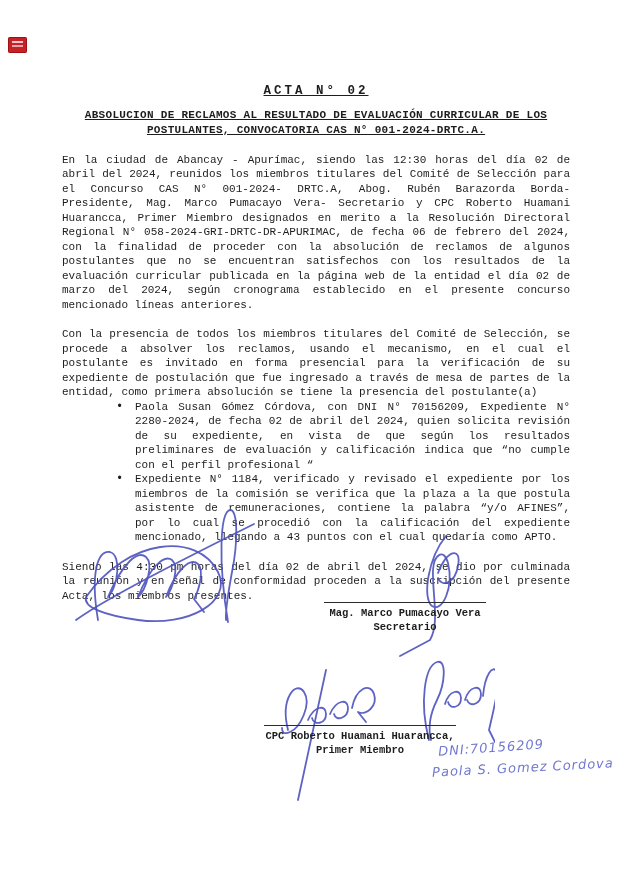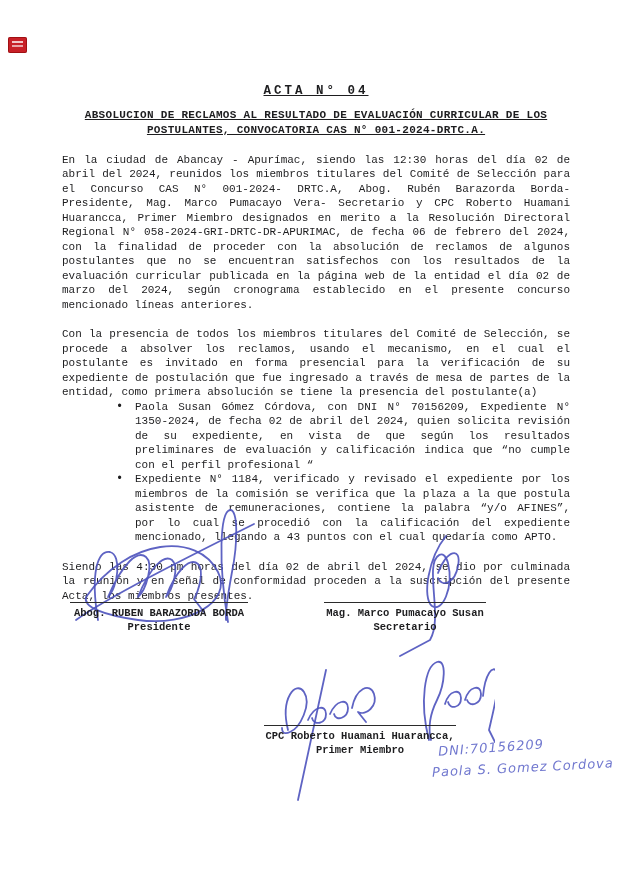--- a/index.html
+++ b/index.html
@@ -57,29 +57,29 @@
 </head>
 <body>
 
 <div class="page">
 
   <div class="stamp">
       <i></i>
     </div>
 
   <div class="doc">
-    <h1 class="title">ACTA N° 04</h1>
+    <h1 class="title">ACTA N° 02</h1>
     <h2 class="subtitle">ABSOLUCION DE RECLAMOS AL RESULTADO DE EVALUACIÓN CURRICULAR DE LOS POSTULANTES, CONVOCATORIA CAS N° 001-2024-DRTC.A.</h2>
 
     <p class="para"><span>En la ciudad de Abancay - Apurímac, siendo las 12:30 horas del día 02 de abril del 2024, reunidos los miembros titulares del Comité de Selección para el Concurso CAS N° 001-2024- </span><b>DRTC.A</b><span>, Abog. Rubén Barazorda Borda- </span><b>Presidente</b><span>, Mag. Marco Pumacayo Vera- </span><b>Secretario</b><span> y CPC Roberto Huamani Huarancca, </span><b>Primer Miembro</b><span> designados en merito a la Resolución Directoral Regional N° 058-2024-GRI-DRTC-DR-APURIMAC, de fecha 06 de febrero del 2024, con la finalidad de proceder con la absolución de reclamos de algunos postulantes que no se encuentran satisfechos con los resultados de la evaluación curricular publicada en la página web de la entidad el día 02 de marzo del 2024, según cronograma establecido en el presente concurso mencionado líneas anteriores.</span></p>
 
     <p class="para"><span>Con la presencia de todos los miembros titulares del Comité de Selección, se procede a absolver los reclamos, usando el mecanismo, en el cual el postulante es invitado en forma presencial para la verificación de su expediente de postulación que fue ingresado a través de mesa de partes de la entidad, como primera absolución se tiene la presencia del postulante(a)</span></p>
 
     <ul class="claims">
-      <li><span>Paola Susan Gómez Córdova, con DNI N° 70156209, Expediente N° 1350-2024, de fecha 02 de abril del 2024, quien solicita revisión de su expediente, en vista de que según los resultados preliminares de evaluación y calificación indica que “no cumple con el perfil profesional “</span></li>
+      <li><span>Paola Susan Gómez Córdova, con DNI N° 70156209, Expediente N° 2280-2024, de fecha 02 de abril del 2024, quien solicita revisión de su expediente, en vista de que según los resultados preliminares de evaluación y calificación indica que “no cumple con el perfil profesional “</span></li>
       <li><span>Expediente N° 1184, verificado y revisado el expediente por los miembros de la comisión se verifica que la plaza a la que postula asistente de remuneraciones, contiene la palabra “y/o AFINES”, por lo cual se procedió con la calificación del expediente mencionado, llegando a 43 puntos con el cual quedaría como APTO.</span></li>
     </ul>
 
     <p class="para"><span>Siendo las 4:30 pm horas del día 02 de abril del 2024, se dio por culminada la reunión y en señal de conformidad proceden a la suscripción del presente Acta, los miembros presentes.</span></p>
   </div>
 
   <svg class="sig-ink" style="left:68px; top:502px;" width="195" height="125" viewBox="0 0 195 125">
     <path d="M8,118 C40,95 120,55 186,22"></path>
     <path d="M160,120 C150,60 152,10 162,8 C170,7 170,40 164,70 C160,92 157,108 158,118"></path>
     <path d="M30,118 C22,70 30,48 42,50 C54,53 50,85 40,95 C55,60 70,48 78,55 C86,62 78,88 70,95 C82,65 96,52 104,58 C112,65 104,88 98,95 C108,68 122,55 130,62 C137,69 130,90 126,97 L136,110"></path>
@@ -99,29 +99,24 @@
     <path d="M84,50 C88,30 102,24 106,36 C110,48 98,58 90,54 L98,64"></path>
   </svg>
 
   <svg class="sig-ink" style="left:415px; top:652px;" width="80" height="92" viewBox="0 0 80 92">
     <path d="M14,88 C4,50 10,14 22,10 C32,7 30,32 22,48 C15,62 13,76 16,88"></path>
     <path d="M30,52 C34,38 46,36 46,46 C46,56 35,58 33,50"></path>
     <path d="M50,48 C54,34 66,32 66,42 C66,52 55,56 52,48"></path>
     <path d="M68,44 C70,22 78,12 82,20 C86,30 78,60 74,78 L80,90"></path>
   </svg>
 
-  <div class="sig-block" style="left:70px; top:602px; width:178px;">
-    <div class="sig-line"></div>
-    <div>Abog. RUBEN BARAZORDA BORDA</div>
-    <div>Presidente</div>
-  </div>
 
   <div class="sig-block" style="left:324px; top:602px; width:162px;">
     <div class="sig-line"></div>
-    <div>Mag. Marco Pumacayo Susan</div>
+    <div>Mag. Marco Pumacayo Vera</div>
     <div>Secretario</div>
   </div>
 
   <div class="sig-block" style="left:220px; top:725px; width:192px;margin-left:44px;">
     <div class="sig-line"></div>
     <div>CPC Roberto Huamani Huarancca,</div>
     <div>Primer Miembro</div>
   </div>
 
   <div class="handwritten" style="left:438px; top:740px; transform:rotate(-4deg);">DNI:70156209</div>

